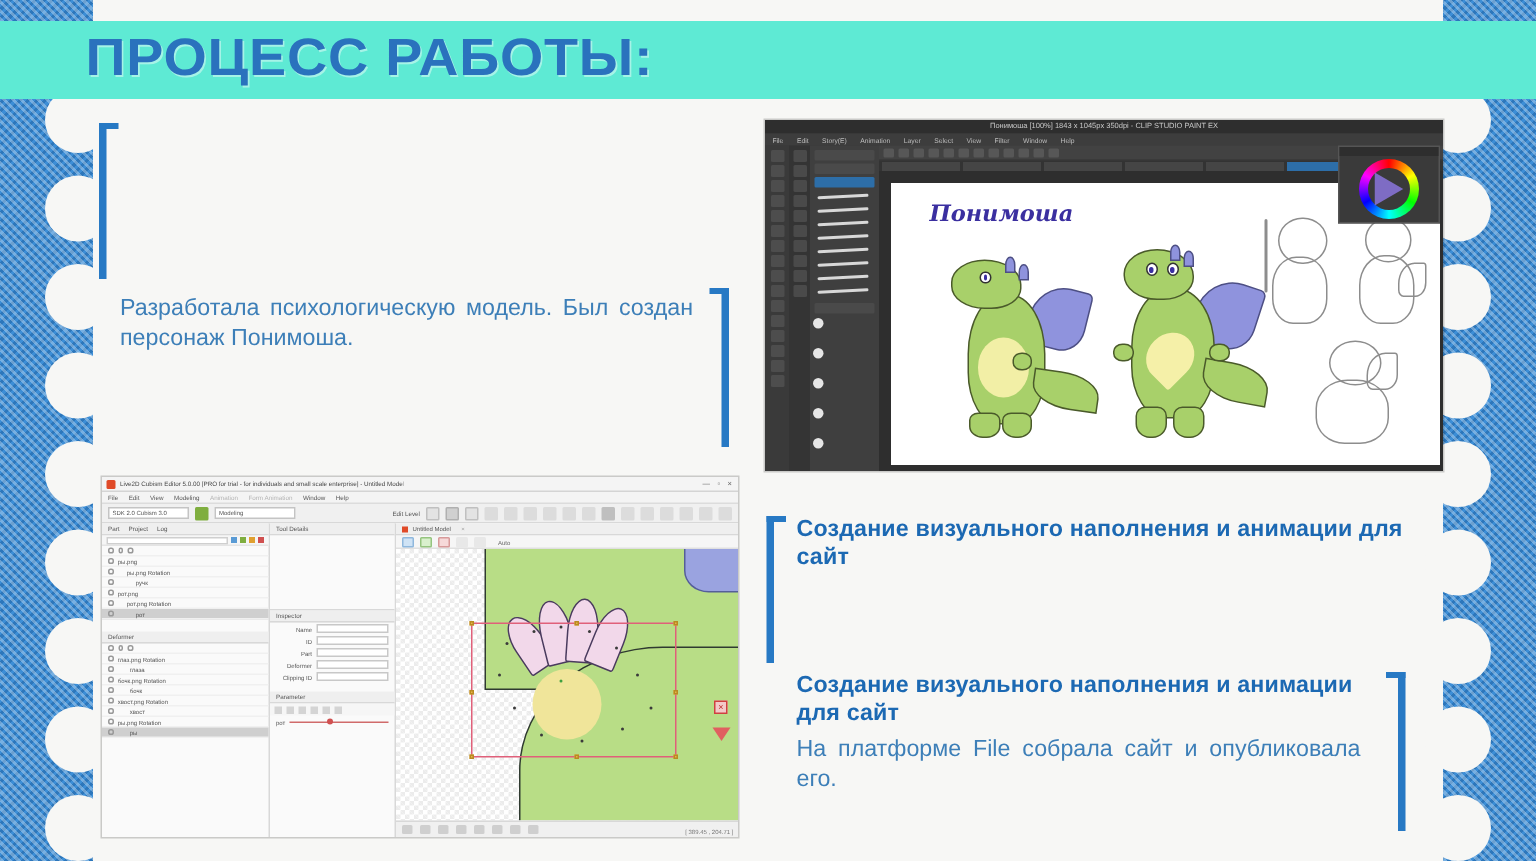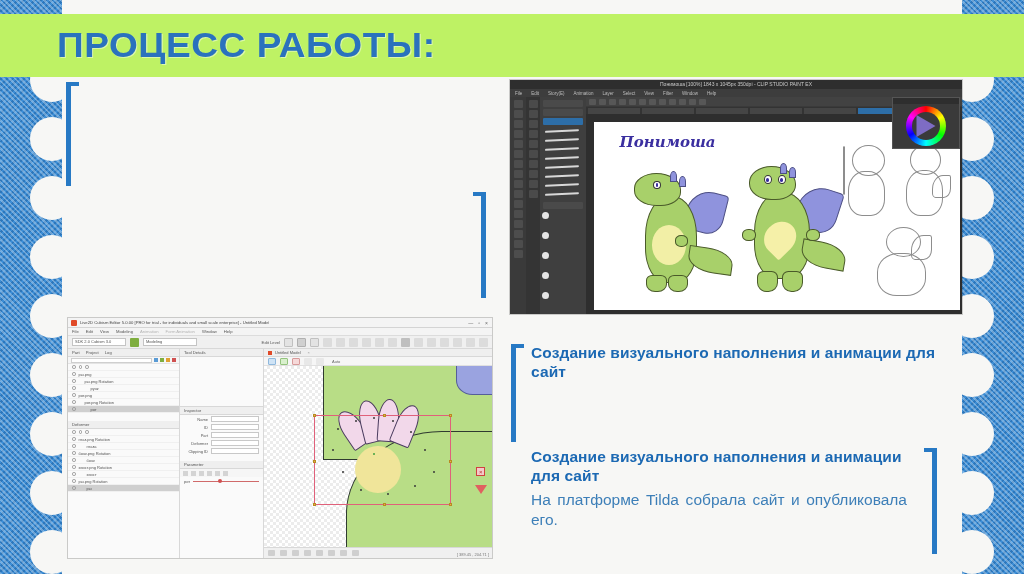--- a/index.html
+++ b/index.html
@@ -40,22 +40,22 @@
     width: 44px; height: 44px;
     background: #f7f7f5;
     border-radius: 50%;
   }
   .scallops.left .scallop  { margin-right: -12px; }
   .scallops.right .scallop { margin-left: -12px; }
 
   
   .banner {
     position: absolute; left: 0; right: 0; top: 14px;
-    height: 63px;
-    background: #bef264;
+    height: 52px;
+    background: #5eead4;
     z-index: 5;
   }
   .banner-title {
     position: absolute; left: 57px; top: 50%;
     transform: translateY(-52%);
     font-family: "Liberation Sans Narrow", "Liberation Sans", sans-serif;
     font-weight: bold;
     font-size: 35px;
     letter-spacing: .5px;
     color: #2a72bd;
@@ -308,41 +308,42 @@
       <div style="padding-left:18px;">
       </div>
     </div>
 
     <div class="block" style="left:10px; top:126px; width:435px;">
       <div class="bracket r" style="left:400px; top:0; height:106px; width:14px;">
         <i class="v"></i>
           <i class="h"></i>
       </div>
       <div style="padding-left:8px; width:390px;">
+        <div class="blk-body">Разработала психологическую модель. Был создан персонаж Понимоша.</div>
       </div>
     </div>
 
     <div class="block" style="left:455px; top:278px; width:430px;">
       <div class="bracket l" style="left:-6px; top:0; height:98px; width:14px;">
         <i class="v"></i>
           <i class="h"></i>
       </div>
       <div style="padding-left:14px;">
         <div class="blk-title">Создание визуального наполнения и анимации для сайт</div>
       </div>
     </div>
 
     <div class="block" style="left:455px; top:382px; width:440px;">
       <div class="bracket r" style="left:406px; top:0; height:106px; width:14px;">
         <i class="v"></i>
           <i class="h"></i>
       </div>
       <div style="padding-left:14px; width:390px;">
         <div class="blk-title">Создание визуального наполнения и анимации для сайт</div>
-        <div class="blk-body">На платформе Tilda собрала сайт и опубликовала его.</div>
+        <div class="blk-body">На платформе File собрала сайт и опубликовала его.</div>
       </div>
     </div>
 
     <div class="shot csp" style="left:448px; top:14px; width:452px; height:234px;">
 
       <div class="csp-title">Понимоша [100%] 1843 x 1045px 350dpi - CLIP STUDIO PAINT EX</div>
 
       <div class="csp-menu">
         <span>File</span>
         <span>Edit</span>

